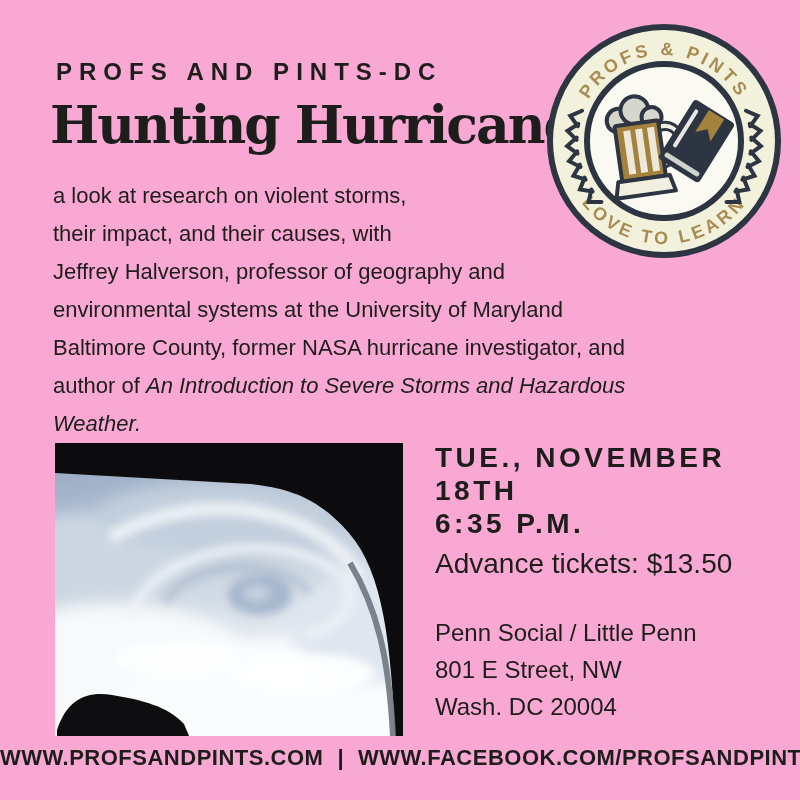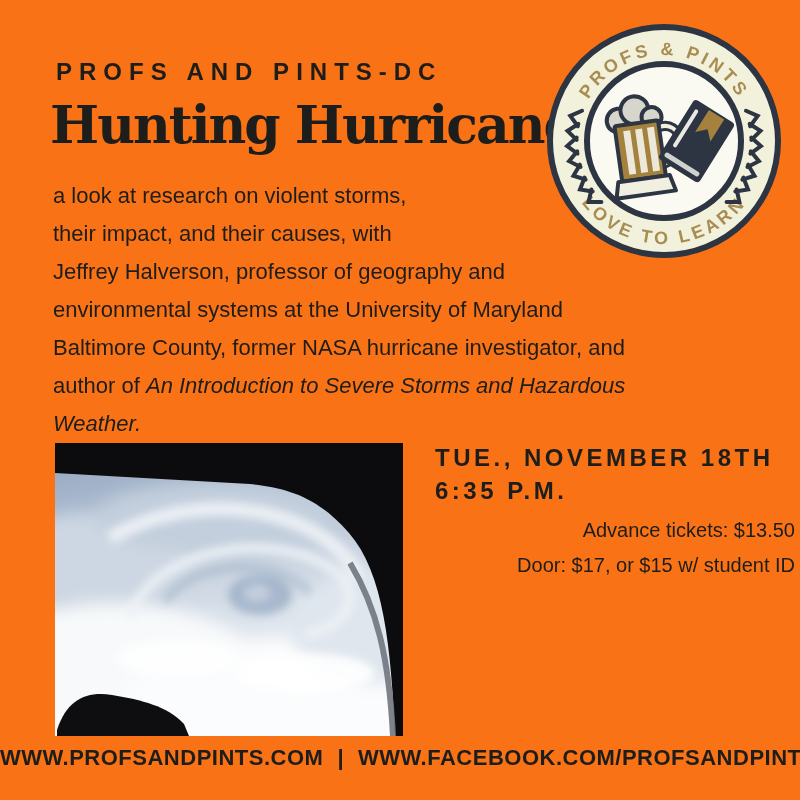--- a/index.html
+++ b/index.html
@@ -1,19 +1,19 @@
 <!DOCTYPE html>
 <html><head>
 <meta charset="utf-8">
 <style>
   * { margin:0; padding:0; box-sizing:border-box; }
   html,body { width:800px; height:800px; }
   .flyer {
     position:relative; width:800px; height:800px;
-    background:#f97316; color:#1D1D1B;
+    background:#f9a8d4; color:#1D1D1B;
     font-family:"Liberation Sans", sans-serif;
     overflow:hidden;
   }
   .kicker {
     position:absolute; left:56px; top:58px;
     font-size:24px; font-weight:bold; letter-spacing:7px;
   }
   .title {
     position:absolute; left:50px; top:94px;
     font-family:"DejaVu Serif", serif;
@@ -21,23 +21,23 @@
   }
   .desc {
     position:absolute; left:53px; top:177px;
     font-size:22px; line-height:38px;
     white-space:pre;
   }
   .desc em { font-style:italic; }
   .logo { position:absolute; left:543px; top:20px; width:242px; height:242px; }
   .photo { position:absolute; left:55px; top:443px; width:348px; height:293px; }
   .details { position:absolute; left:435px; top:441px; width:360px; }
-  .dt-line { font-size:24px; font-weight:bold; letter-spacing:3.5px; line-height:33px; }
+  .dt-line { font-size:28px; font-weight:bold; letter-spacing:3.5px; line-height:33px; }
   .tickets { margin-top:6px; }
-  .tickets div { font-size:20px; line-height:35px;text-align:right; }
+  .tickets div { font-size:28px; line-height:35px; }
   .venue { margin-top:33px; }
   .venue div { font-size:24px; line-height:37px; }
   .footer {
     position:absolute; left:0; top:745px; width:800px;
     text-align:center; font-weight:bold; font-size:22px; letter-spacing:0.5px;
     white-space:nowrap;
   }
   .footer .sep { display:inline-block; margin:0 14px; }
 </style>
 </head>
@@ -148,19 +148,23 @@
       <path d="M295,120 C322,165 334,215 338,293" fill="none" stroke="#70757E" stroke-width="6" opacity="0.9"></path>
     </g>
     <path d="M2,293 L2,287 C12,256 32,248 57,252 C87,257 112,263 129,281 L134,293 Z" fill="#0E0E10"></path>
   </svg>
 
   <div class="details">
     <div class="dt-line">TUE., NOVEMBER 18TH</div>
     <div class="dt-line">6:35 P.M.</div>
     <div class="tickets">
       <div>Advance tickets: $13.50</div>
-      <div>Door: $17, or $15 w/ student ID</div>
+    </div>
+    <div class="venue">
+      <div>Penn Social / Little Penn</div>
+      <div>801 E Street, NW</div>
+      <div>Wash. DC 20004</div>
     </div>
   </div>
 
   <div class="footer"><span>WWW.PROFSANDPINTS.COM</span><span class="sep">|</span><span>WWW.FACEBOOK.COM/PROFSANDPINTS</span></div>
 
 </div>
 
 </body></html>

